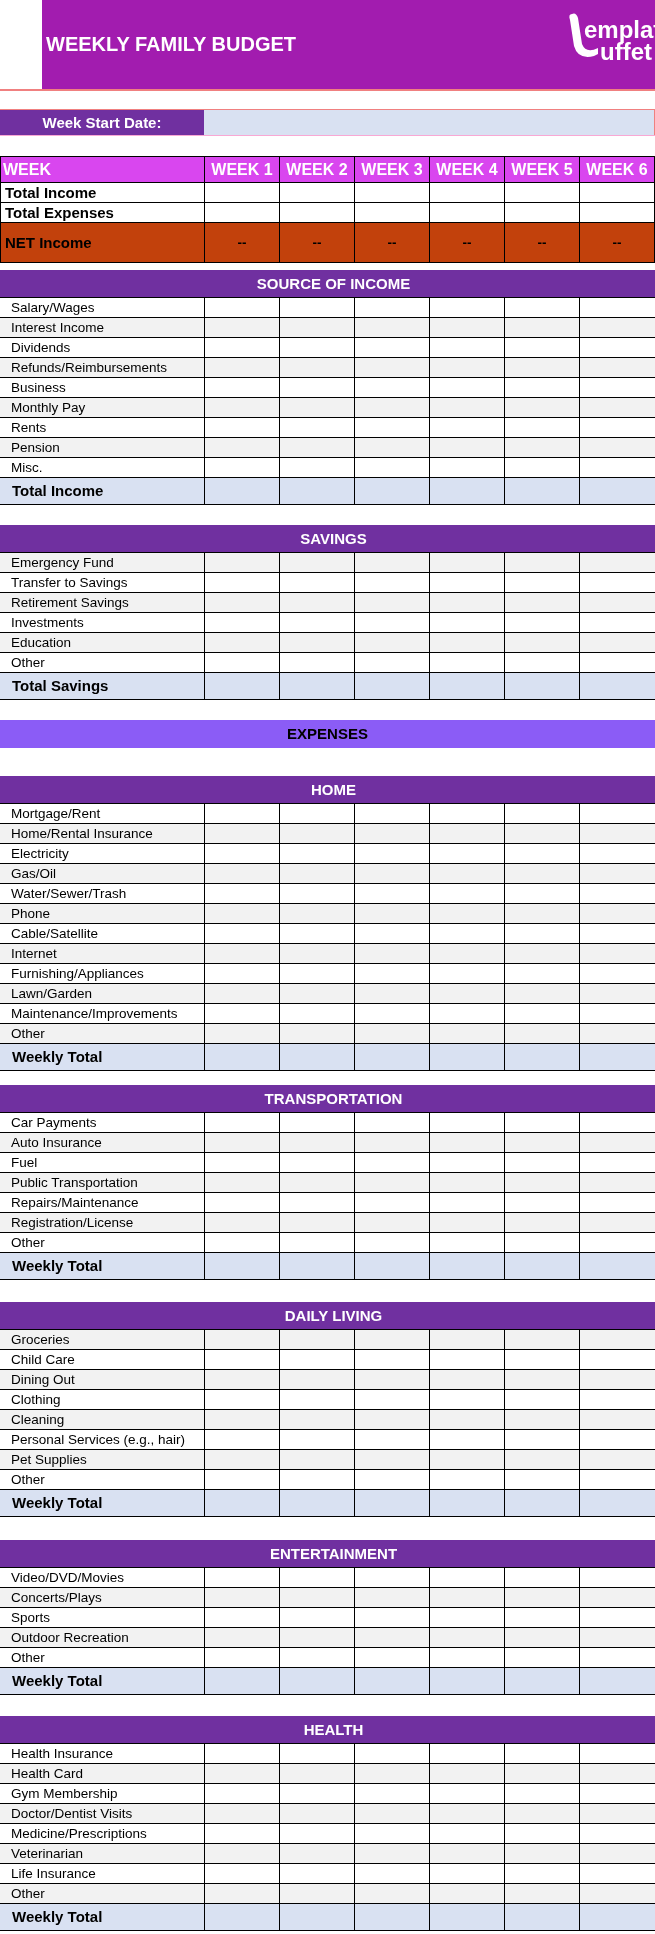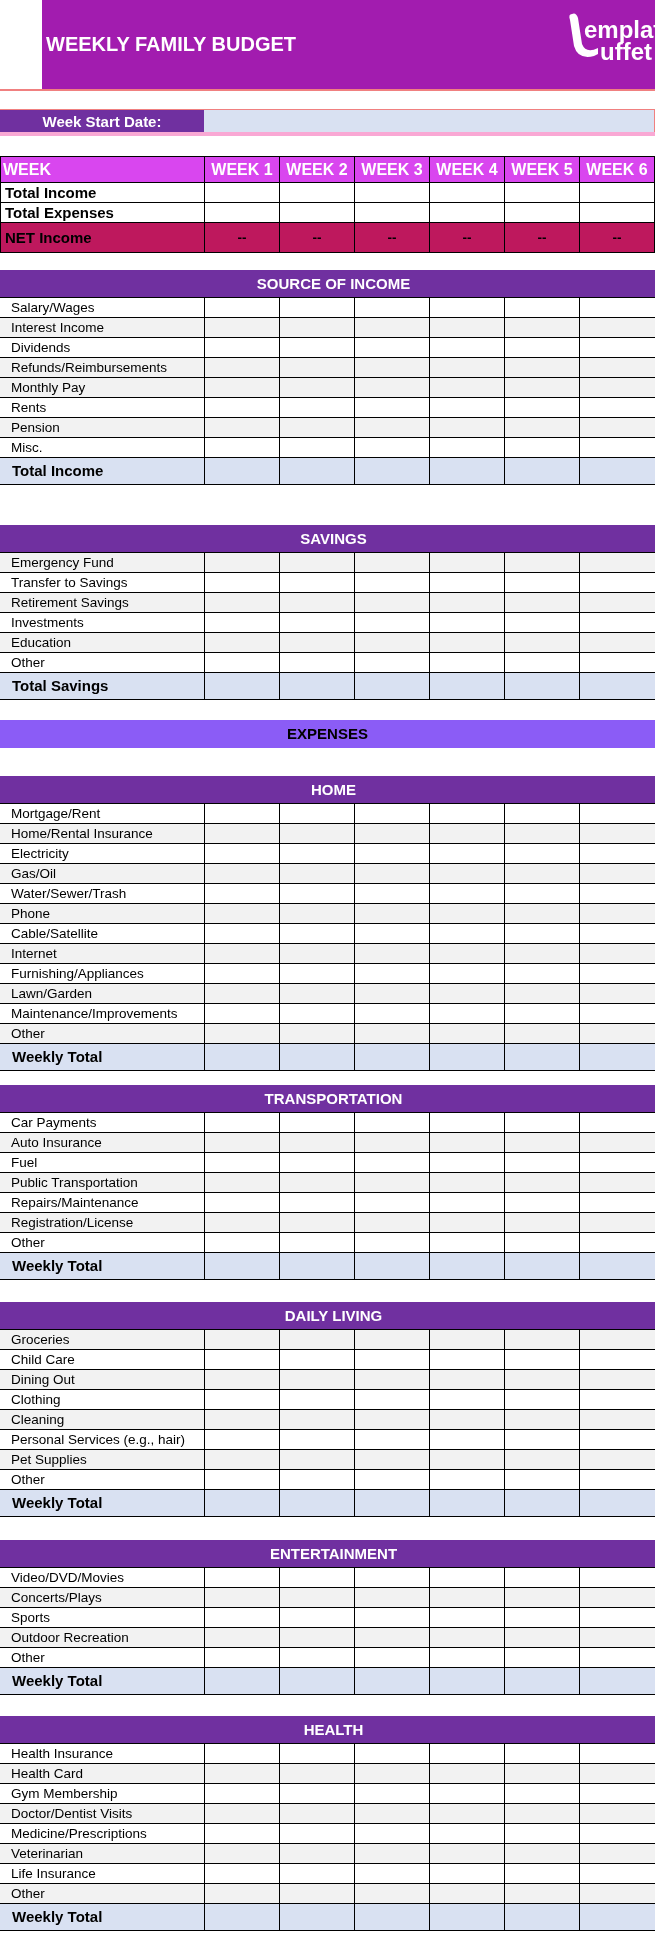--- a/index.html
+++ b/index.html
@@ -1,31 +1,31 @@
 <!DOCTYPE html>
 <html><head>
 <meta charset="utf-8">
 <style>
   * { box-sizing: border-box; margin: 0; padding: 0; }
   body { width: 655px; height: 1934px; background: #ffffff; font-family: "Liberation Sans", sans-serif; color: #000; position: relative; overflow: hidden; }
   .title-bar { position: absolute; left: 0; top: 0; width: 655px; height: 89px; background: #a21caf; margin-left: 42px; }
   .title-bar .title { position: absolute; left: 4px; top: 33px; color: #fff; font-weight: bold; font-size: 20px; letter-spacing: 0px; }
   .title-bar .logo { position: absolute; left: 522px; top: 10px; width: 128px; height: 54px; }
   .title-line { position: absolute; left: 0; top: 89px; width: 655px; height: 2px; background: #f08080; }
-  .start-row { position: absolute; left: 0; top: 109px; width: 655px; height: 27px; border-top: 1px solid #f08080; border-bottom: 4px solid #f9a8d4; display: flex; }
+  .start-row { position: absolute; left: 0; top: 109px; width: 655px; height: 27px; border-top: 1px solid #f08080; border-bottom: 1px solid #f9a8d4; display: flex; }
   .start-row .lbl { width: 204px; background: #7030a0; color: #fff; font-weight: bold; font-size: 15px; display: flex; align-items: center; justify-content: center; }
   .start-row .val { flex: 1; background: #d9e1f2; border-right: 1px solid #f08080; }
   table { border-collapse: collapse; table-layout: fixed; width: 655px; position: absolute; left: 0; }
   col.c0 { width: 204px; }
   col.cw { width: 75px; }
   td, th { border: 1.5px solid #000; height: 20px; font-size: 13.5px; padding: 0; }
   .summary th { background: #d946ef; color: #fff; font-size: 16px; font-weight: bold; height: 26px; }
   .summary th.first { text-align: left; padding-left: 2px; }
   .summary td.lbl { font-weight: bold; font-size: 15px; padding-left: 4px; }
-  .summary tr.net td { background: #be185d; height: 30px; }
+  .summary tr.net td { background: #c2410c; height: 40px; }
   .summary tr.net td.val { text-align: center; font-weight: bold; }
   .sec th { background: #7030a0; color: #fff; font-size: 15px; font-weight: bold; height: 27px; border: none; border-bottom: 1.5px solid #000; text-align: center; padding-left: 12px; }
   .sec td.lbl { padding-left: 11px; border-left: none; }
   .sec td:last-child { border-right: none; }
   .sec tr.g td { background: #f2f2f2; }
   .sec tr.w td { background: #ffffff; }
   .sec tr.tot td { background: #d9e1f2; height: 27px; }
   .sec tr.tot td.lbl { font-weight: bold; font-size: 15px; padding-left: 12px; }
   .expenses-banner { position: absolute; left: 0; top: 720px; width: 655px; height: 28px; background: #8b5cf6; text-align: center; font-weight: bold; font-size: 15px; line-height: 28px; }
 </style>
@@ -141,20 +141,29 @@
         </tr>
         <tr class="g">
           <td class="lbl">Refunds/Reimbursements</td>
           <td></td>
           <td></td>
           <td></td>
           <td></td>
           <td></td>
           <td></td>
         </tr>
+        <tr class="w">
+          <td class="lbl">Business</td>
+          <td></td>
+          <td></td>
+          <td></td>
+          <td></td>
+          <td></td>
+          <td></td>
+        </tr>
         <tr class="g">
           <td class="lbl">Monthly Pay</td>
           <td></td>
           <td></td>
           <td></td>
           <td></td>
           <td></td>
           <td></td>
         </tr>
         <tr class="w">

